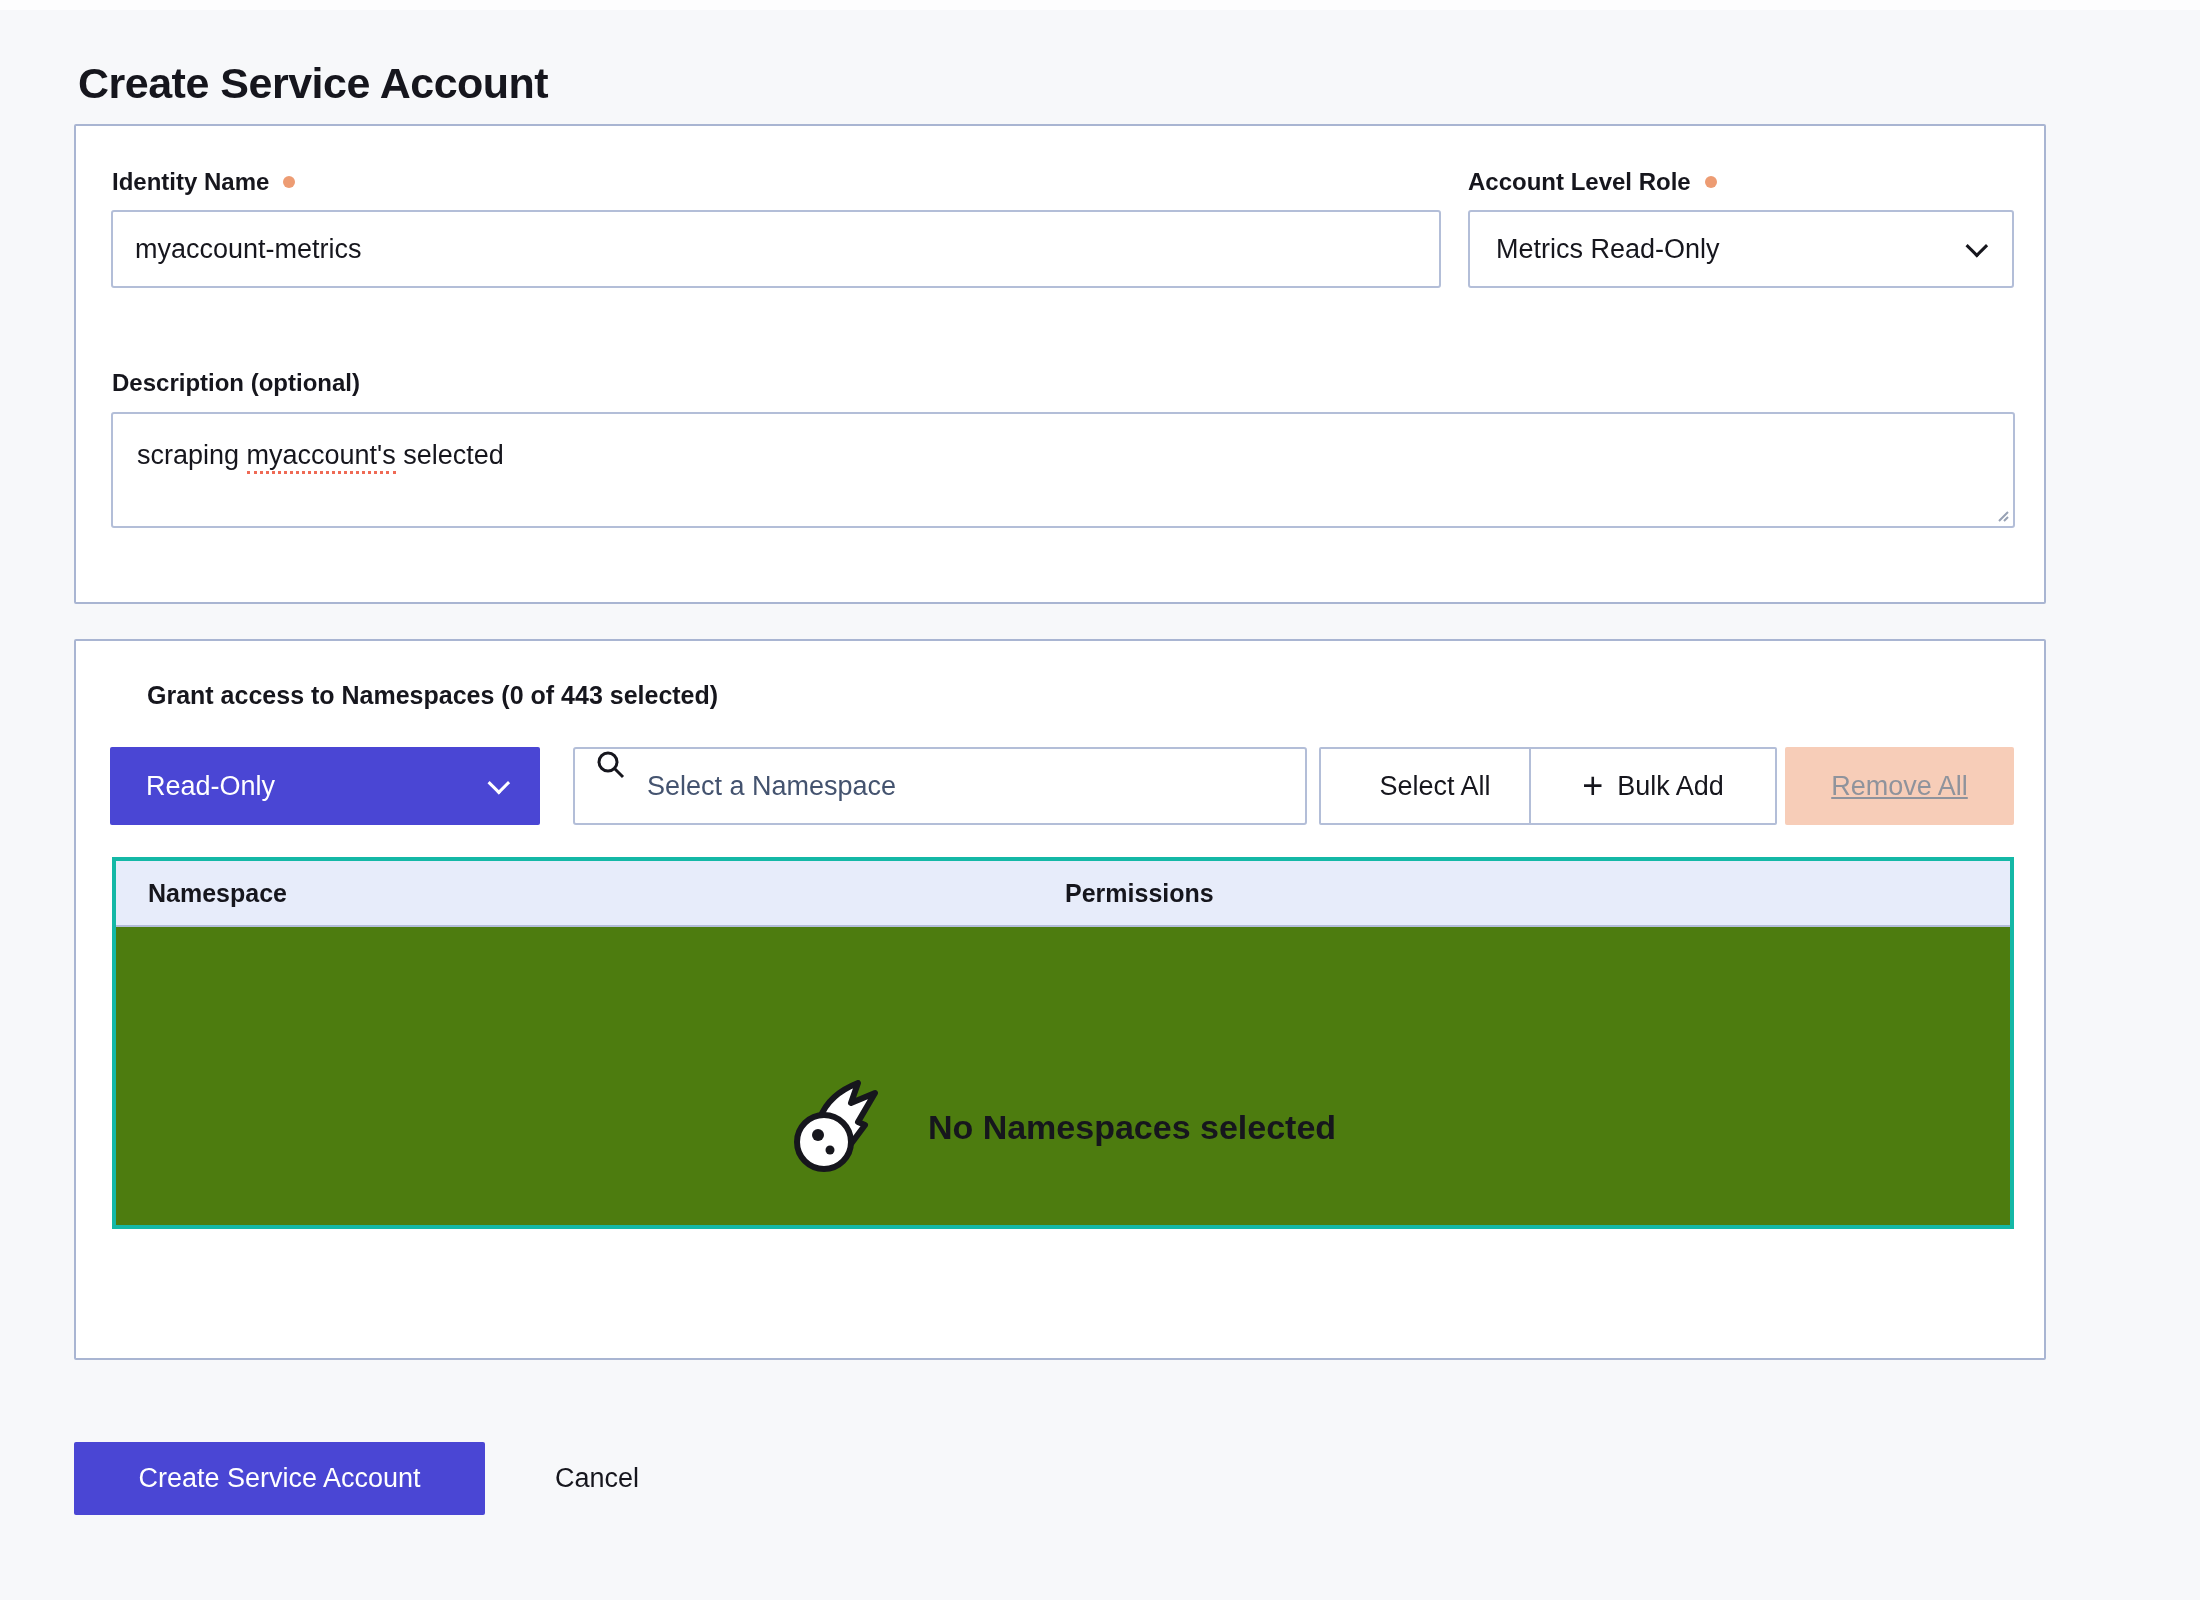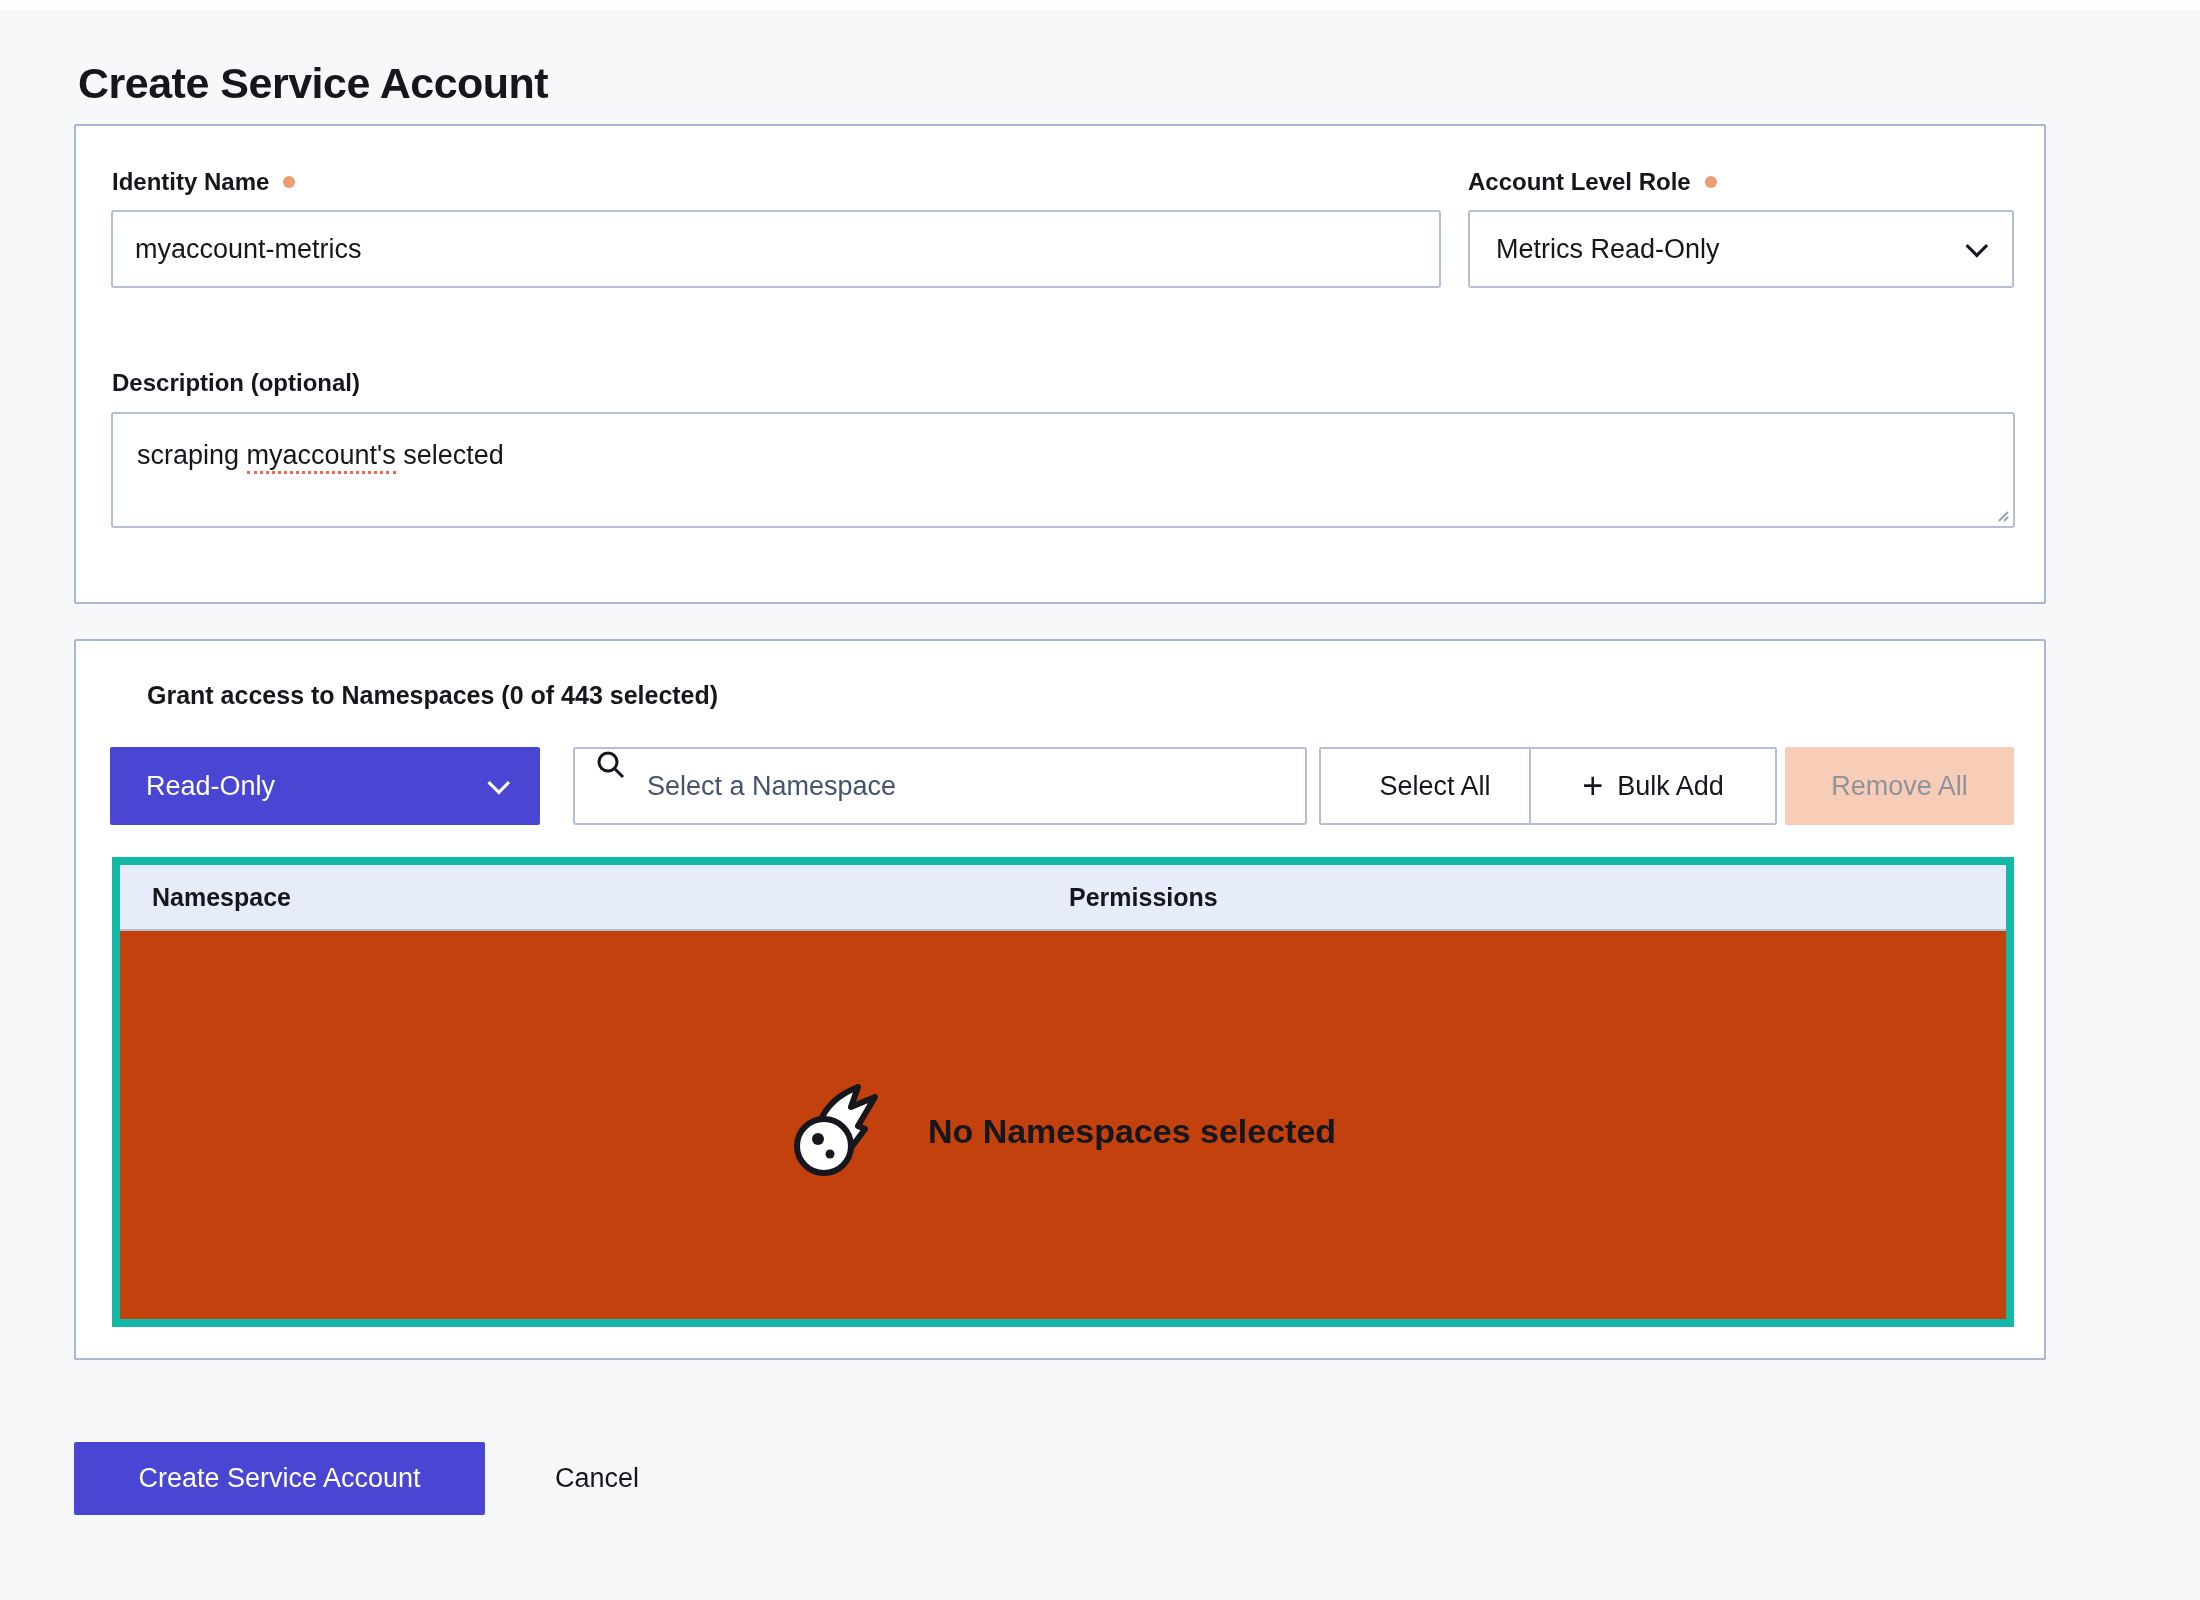--- a/index.html
+++ b/index.html
@@ -77,22 +77,22 @@
     display:flex;padding:0 20px;gap:18px;
   }
   .search-wrap input{
     border:none;outline:none;flex:1;font-family:"Liberation Sans",sans-serif;
     font-size:27px;color:#16161d;background:transparent;
   }
   .search-wrap input::placeholder{color:#44536f;opacity:1;}
   .plus-glyph{font-size:36px;font-weight:400;margin-right:14px;line-height:1;}
 
   .ns-table{
-    position:absolute;left:36px;top:216px;width:1902px;height:470px;
-    box-sizing:border-box;border:8px solid #14b8a6;background:#c2410c;
+    position:absolute;left:36px;top:216px;width:1902px;height:372px;
+    box-sizing:border-box;border:4px solid #14b8a6;background:#4d7c0f;
   }
   .ns-table-header{
     height:66px;background:#e7ecfa;border-bottom:2px solid #b3bdd8;
     box-sizing:border-box;display:flex;align-items:center;position:relative;
   }
   .col-namespace{position:absolute;left:32px;font-size:25px;font-weight:700;}
   .col-permissions{position:absolute;left:949px;font-size:25px;font-weight:700;}
   .empty-state{
     height:400px;display:flex;align-items:center;justify-content:center;gap:46px;
   }
@@ -160,21 +160,21 @@
     <input placeholder="Select a Namespace" style="">
   </div>
 
   <button class="btn btn-outline" style="left:1243px;top:106px;width:214px;padding-left:24px;">Select All</button>
 
   <button class="btn btn-outline" style="left:1453px;top:106px;width:248px;">
     <span class="plus-glyph">+</span>
     <span>Bulk Add</span>
   </button>
 
-  <button class="btn btn-disabled" style="left:1709px;top:106px;width:229px;">Remove All</button>
+  <button class="btn btn-disabled" style="left:1709px;top:106px;width:229px;text-decoration:underline;">Remove All</button>
 
   <div class="ns-table">
     <div class="ns-table-header">
       <span class="col-namespace">Namespace</span>
       <span class="col-permissions">Permissions</span>
     </div>
     <div class="empty-state">
       <svg width="92" height="94" viewBox="0 0 92 94">
         <path d="M30 38 C 36 22 50 10 68 3 L 61 23 L 85 13 L 68 42 L 75 45 L 55 72 L 42 75 Z" fill="#ffffff" stroke="#16161d" stroke-width="6" stroke-linejoin="round"></path>
         <circle cx="34" cy="62" r="27" fill="#ffffff" stroke="#16161d" stroke-width="6"></circle>

